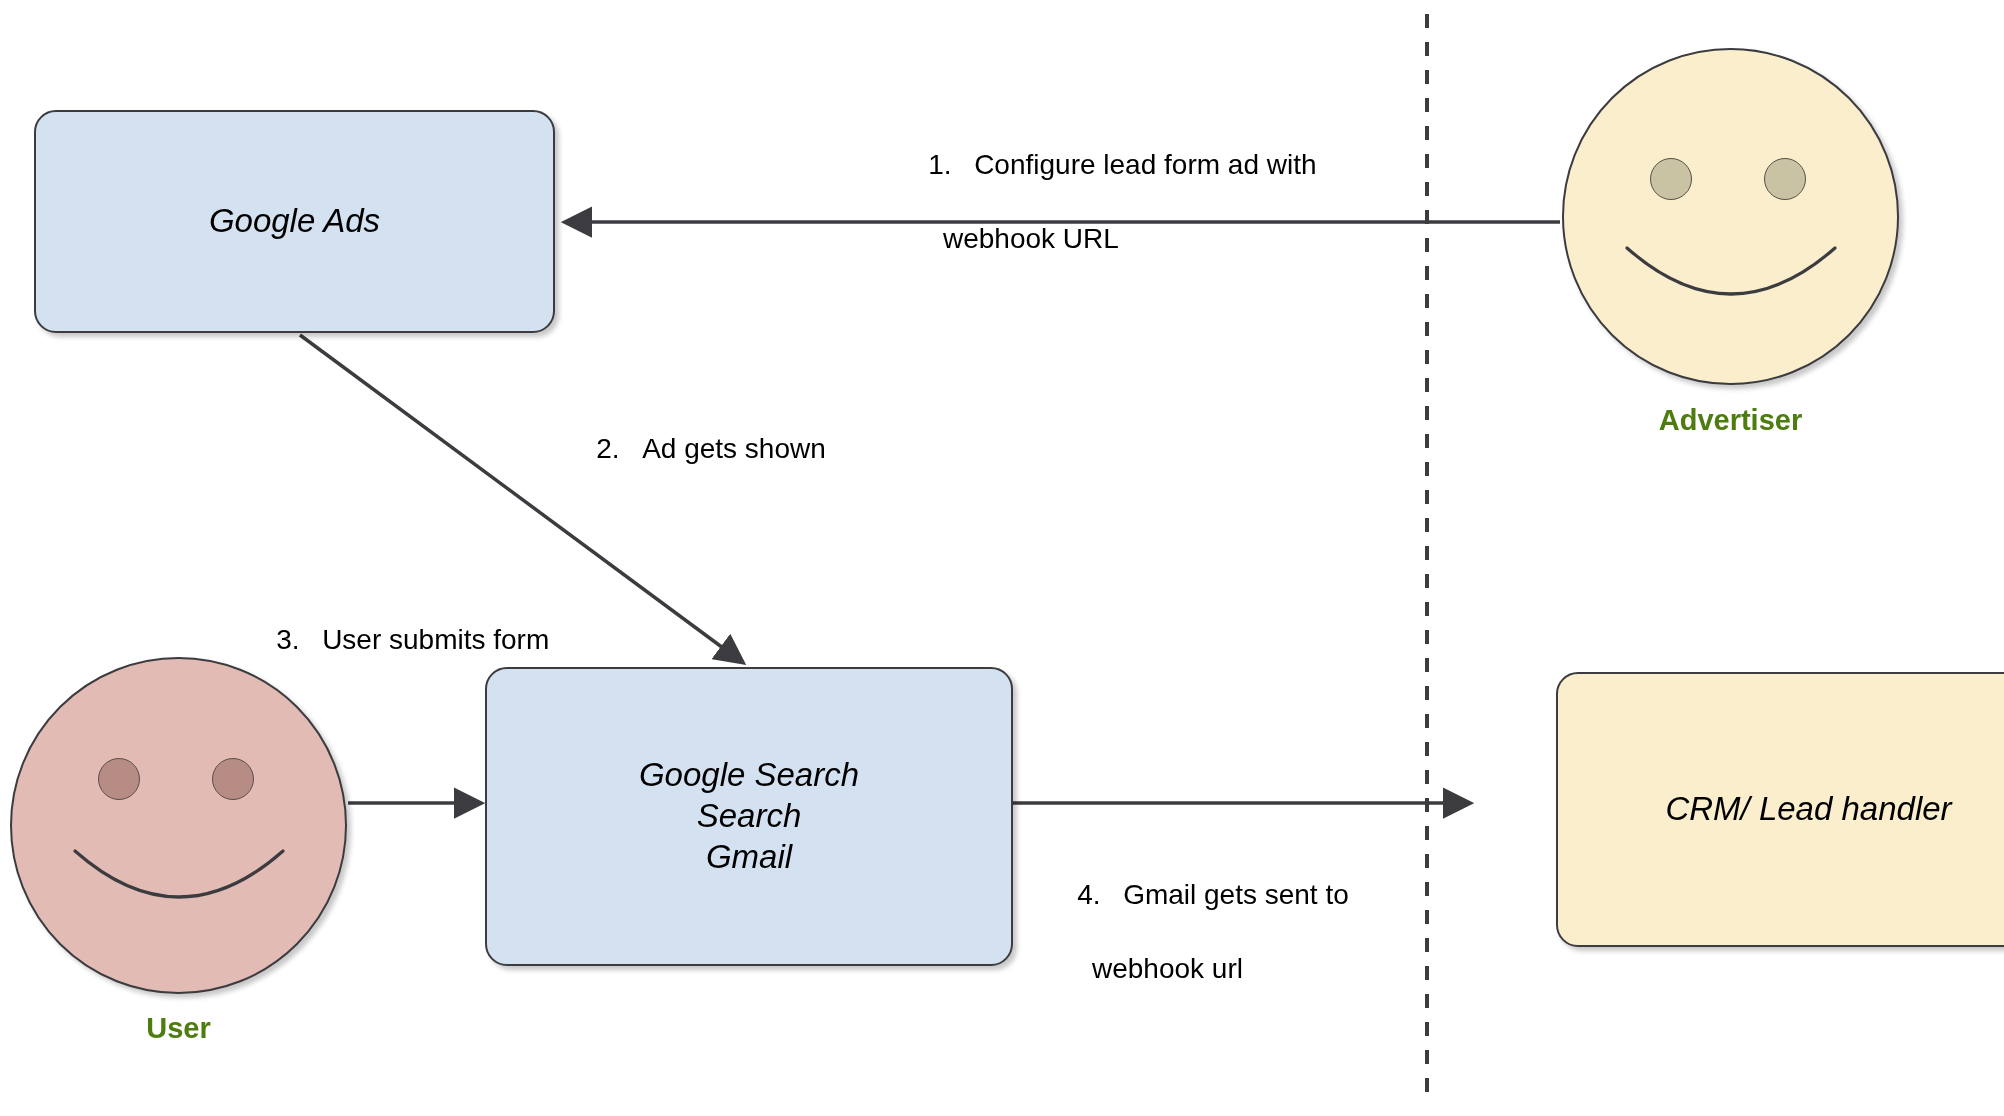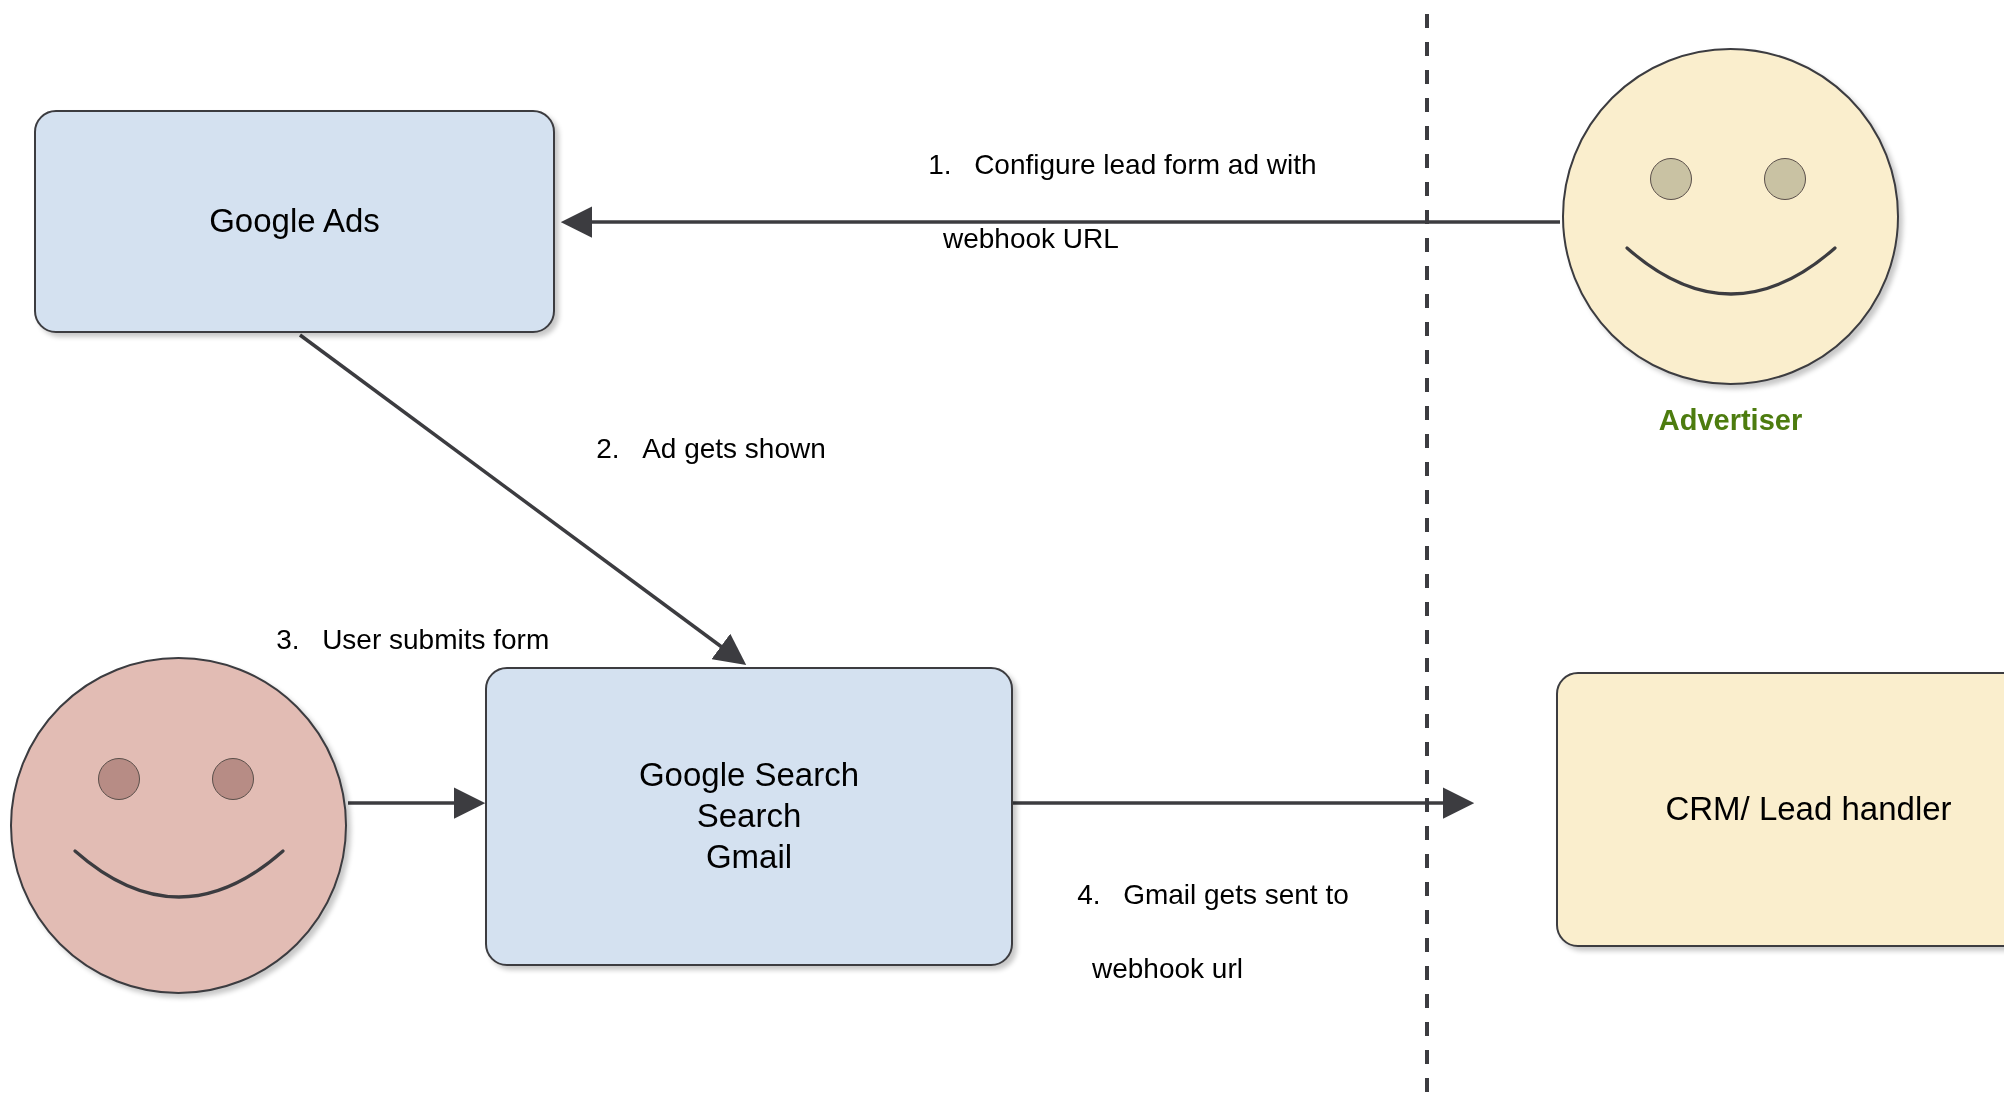--- a/index.html
+++ b/index.html
@@ -35,20 +35,21 @@
     border: 2px solid #3c3c40;
     border-radius: 22px;
     display: flex;
     align-items: center;
     justify-content: center;
     text-align: center;
     box-shadow: 4px 4px 5px rgba(0,0,0,0.22);
     font-size: 33px;
     line-height: 1.24;
     color: #000;
+    font-style: italic;
   }
   .fill-blue { background: #d4e1f0; }
   .fill-cream { background: #faeecd; }
 
   #node-google-ads {
     left: 34px; top: 110px; width: 521px; height: 223px;
   }
   #node-google-properties {
     left: 485px; top: 667px; width: 528px; height: 299px;
     flex-direction: column;
@@ -172,20 +173,21 @@
     <div class="actor-label">Advertiser</div>
   </div>
 
   <div id="actor-user" class="actor">
     <div class="face"></div>
     <div class="eye left"></div>
     <div class="eye right"></div>
     <svg class="mouth" viewBox="0 0 214 74" xmlns="http://www.w3.org/2000/svg">
       <path d="M 3 4 Q 107 96 211 4" fill="none" stroke="#3c3c40" stroke-width="3.2" stroke-linecap="round"></path>
     </svg>
+    <div class="actor-label">User</div>
   </div>
 
   <div id="label-step1" class="edge-label">
     <span class="num">1.</span><span class="txt">Configure lead form ad with</span>
     <div style="margin-left:46px">webhook URL</div>
   </div>
 
   <div id="label-step2" class="edge-label">
     <span class="num">2.</span><span class="txt">Ad gets shown</span>
   </div>

